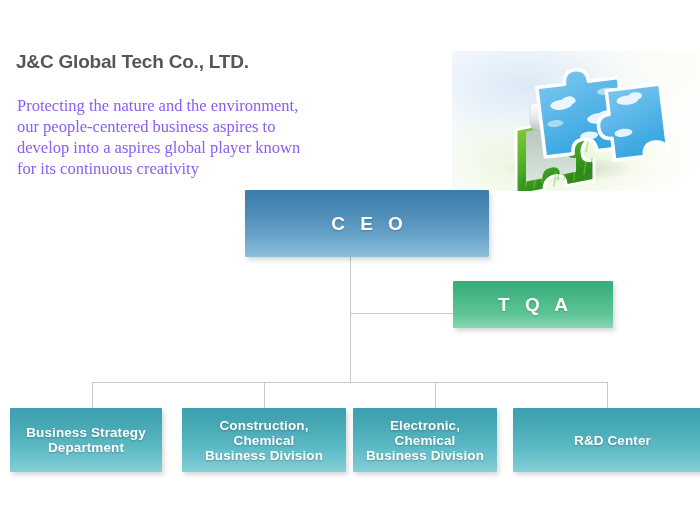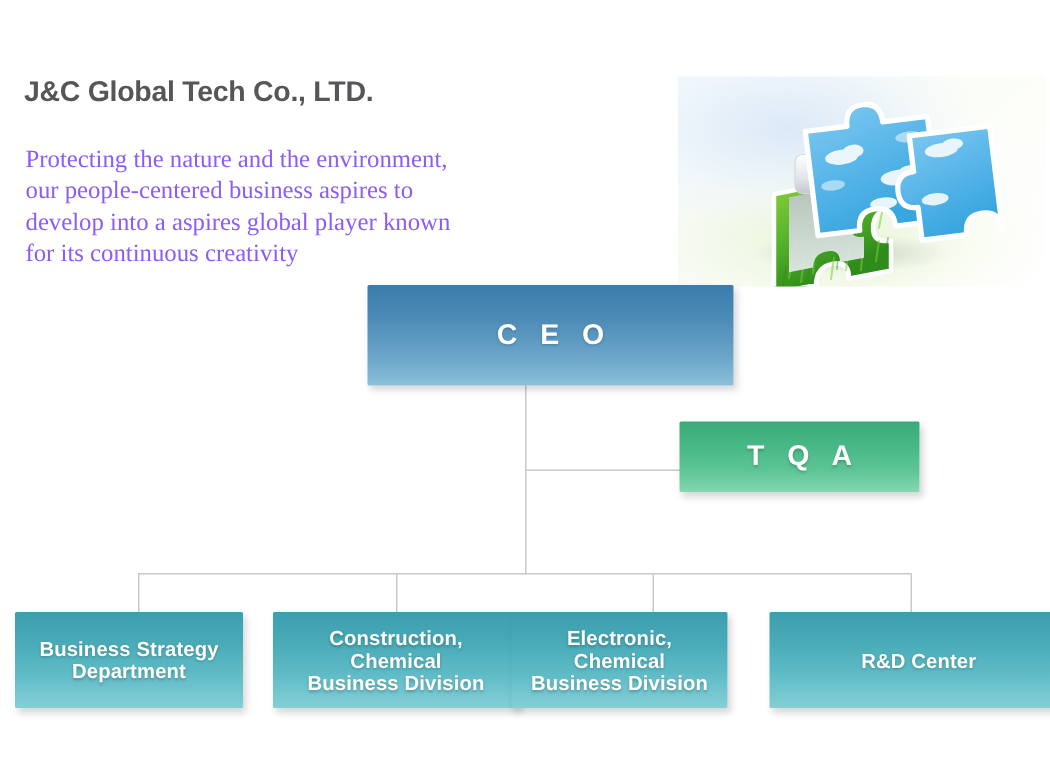--- a/index.html
+++ b/index.html
@@ -122,21 +122,21 @@
     background: linear-gradient(to bottom, #3d9fae 0%, #47a9b6 28%, #5cbac5 62%, #84cfd6 100%);
     font-size: 13.5px;
     font-weight: bold;
     line-height: 15px;
     letter-spacing: 0.1px;
     text-shadow: 0 1px 2px rgba(0,0,0,0.25);
     padding: 0 6px;
   }
   #node-div-0 { left: 10px;  width: 152px; }
   #node-div-1 { left: 182px; width: 164px; }
-  #node-div-2 { left: 341px; width: 144px; }
+  #node-div-2 { left: 353px; width: 144px; }
   #node-div-3 { left: 513px; width: 199px; }
 
   .node-label { display: block; }
 </style>
 </head>
 <body>
 
 <div id="header">
 
   <div id="company-title">J&amp;C Global Tech Co., LTD.</div>

